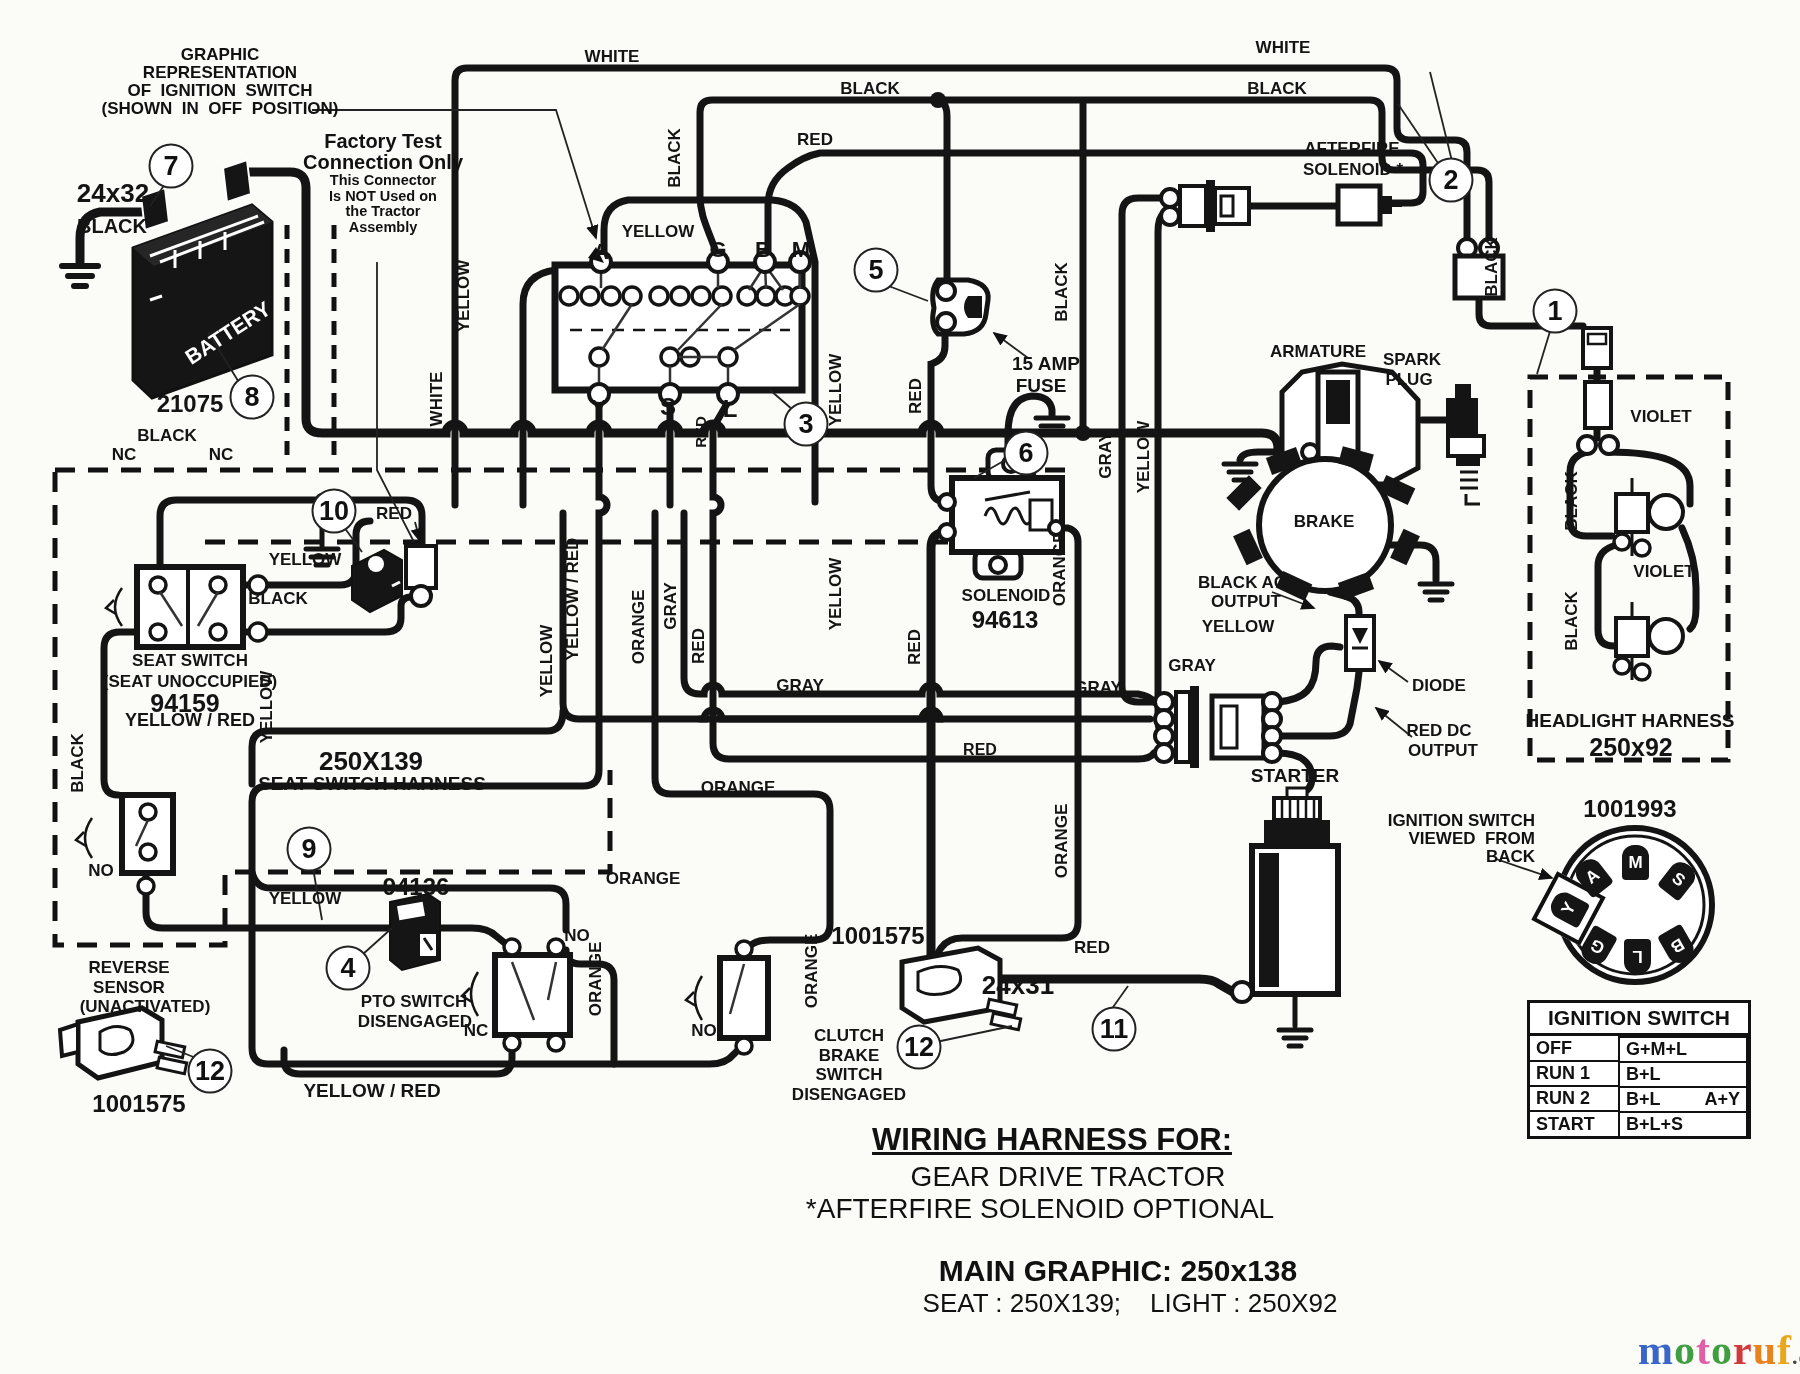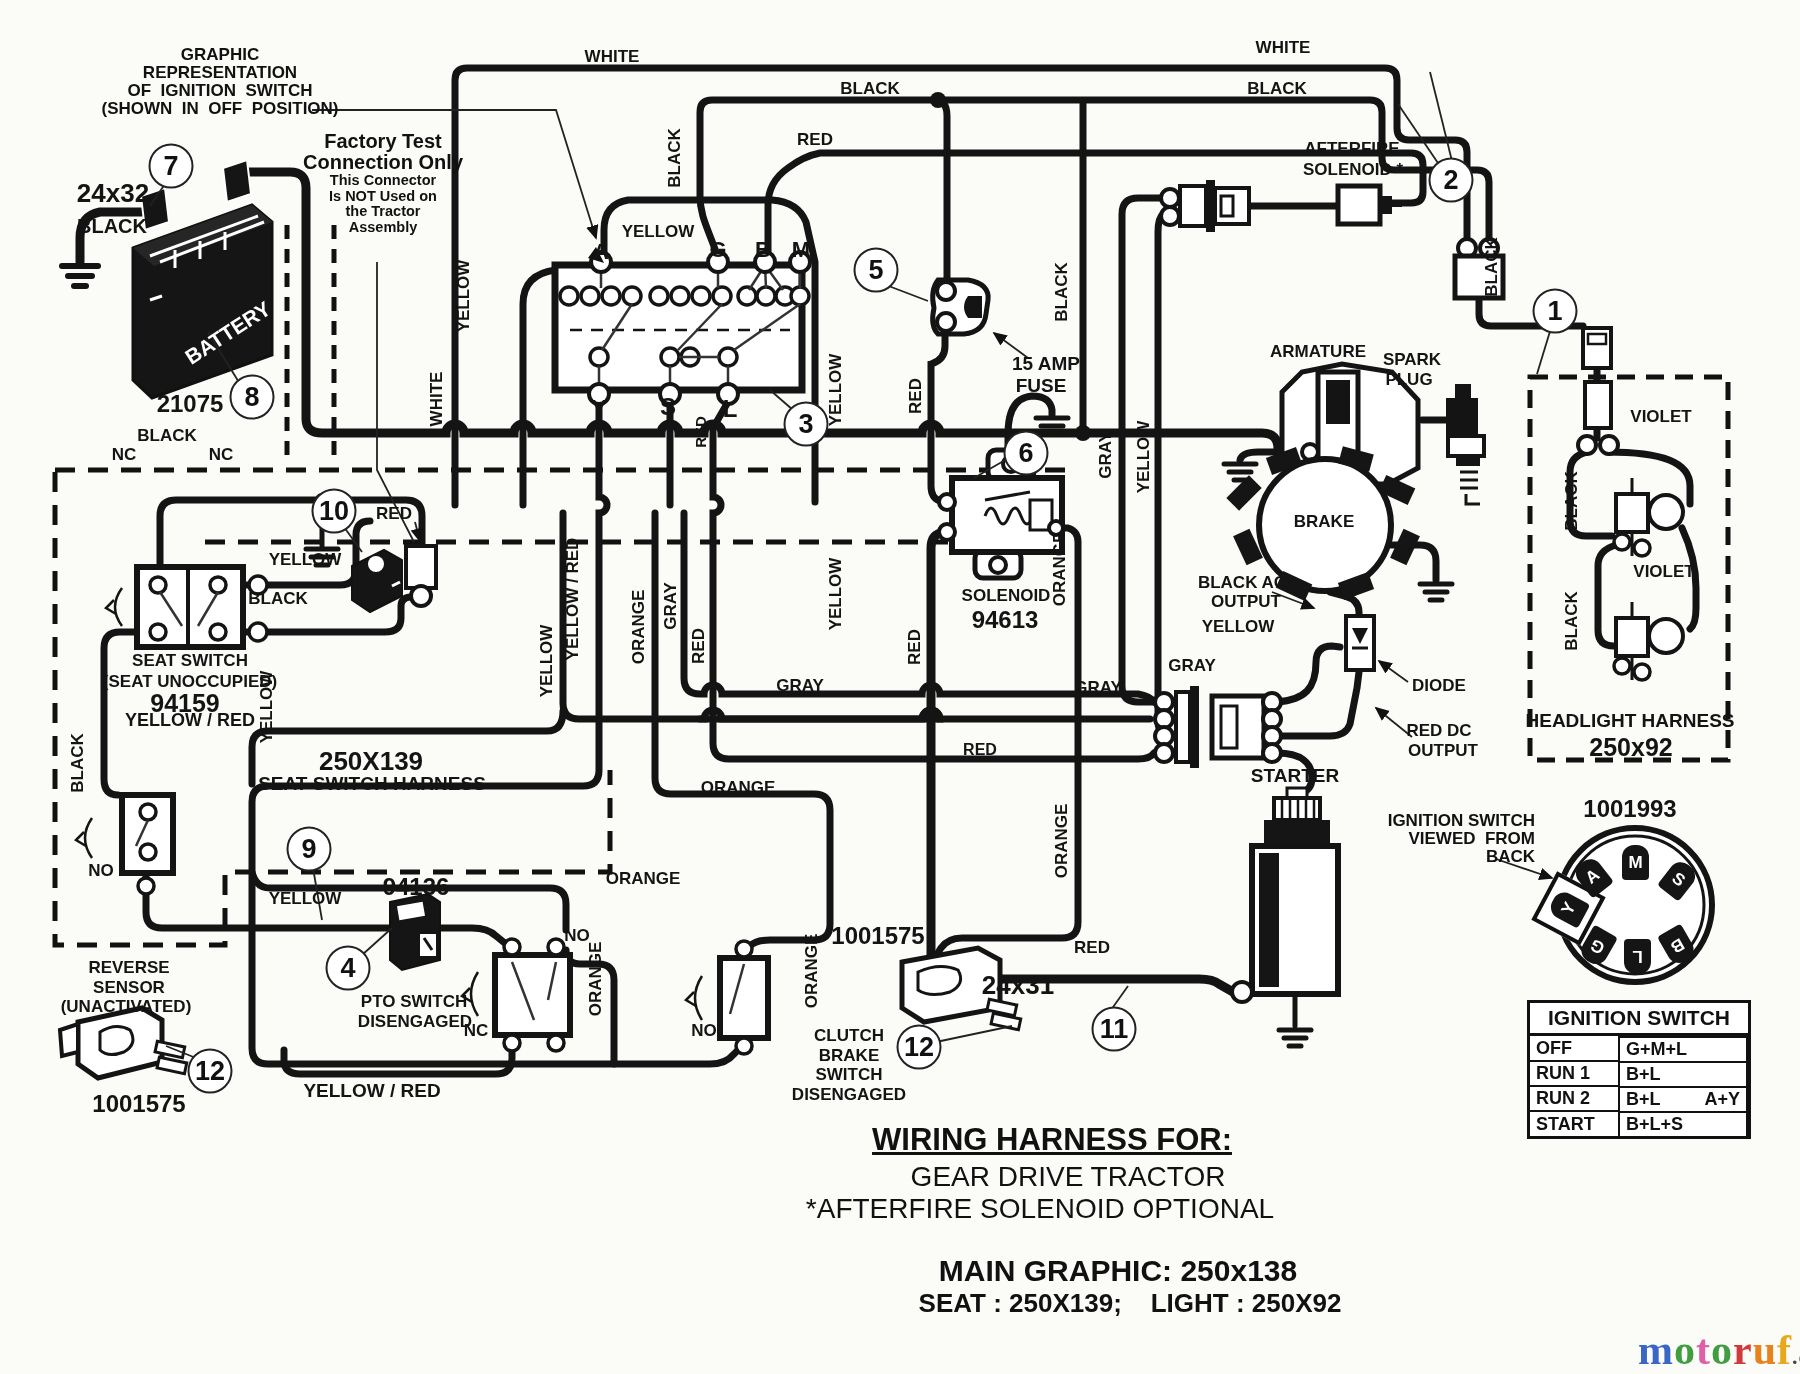--- a/index.html
+++ b/index.html
@@ -508,21 +508,21 @@
       <div class="lbl" style="left: 190px; top: 661px;">SEAT SWITCH</div>
       <div class="lbl" style="left: 190px; top: 682px;">(SEAT UNOCCUPIED)</div>
       <div class="lbl" style="left: 185px; top: 703px; font-size: 25px;">94159</div>
       <div class="lbl" style="left: 190px; top: 720px; font-size: 18px;">YELLOW / RED</div>
       <div class="lbl" style="left: 371px; top: 761px; font-size: 26px; text-align: right;">250X139</div>
       <div class="lbl" style="left: 372px; top: 784px; font-size: 19px;">SEAT SWITCH HARNESS</div>
       <div class="lbl" style="left: 305px; top: 899px;">YELLOW</div>
       <div class="lbl" style="left: 101px; top: 871px;">NO</div>
       <div class="lbl" style="left: 129px; top: 968px;">REVERSE</div>
       <div class="lbl" style="left: 129px; top: 988px;">SENSOR</div>
-      <div class="lbl" style="left: 126px; top: 1007px; text-align: right;">(UNACTIVATED)</div>
+      <div class="lbl" style="left: 145px; top: 1007px; text-align: right;">(UNACTIVATED)</div>
       <div class="lbl" style="left: 139px; top: 1104px; font-size: 24px;">1001575</div>
       <div class="lbl" style="left: 416px; top: 887px; font-size: 24px;">94136</div>
       <div class="lbl" style="left: 414px; top: 1002px;">PTO SWITCH</div>
       <div class="lbl" style="left: 415px; top: 1022px;">DISENGAGED</div>
       <div class="lbl" style="left: 577px; top: 936px;">NO</div>
       <div class="lbl" style="left: 476px; top: 1031px;">NC</div>
       <div class="lbl" style="left: 704px; top: 1031px;">NO</div>
       <div class="lbl" style="left: 372px; top: 1091px; font-size: 19px;">YELLOW / RED</div>
       <div class="lbl" style="left: 878px; top: 936px; font-size: 24px;">1001575</div>
       <div class="lbl" style="left: 849px; top: 1036px;">CLUTCH</div>
@@ -637,16 +637,16 @@
             <span></span>
           </td>
         </tr>
       </tbody>
   </table>
 
   <div class="titleblock" style="left:1068px;top:1161px;font-size:28px;font-weight:400;">GEAR DRIVE TRACTOR</div>
   <div class="titleblock" style="left:1052px;top:1122px;font-size:31px;text-decoration:underline;text-decoration-thickness:3px;">WIRING HARNESS FOR:</div>
   <div class="titleblock" style="left:1040px;top:1193px;font-size:28px;font-weight:400;">*AFTERFIRE SOLENOID OPTIONAL</div>
   <div class="titleblock" style="left:1118px;top:1254px;font-size:30px;">MAIN GRAPHIC: 250x138</div>
-  <div class="titleblock" style="left:1130px;top:1288px;font-size:26px;font-weight:700;">SEAT : 250X139;    LIGHT : 250X92</div>
+  <div class="titleblock" style="left:1130px;top:1288px;font-size:26px;font-weight:400;">SEAT : 250X139;    LIGHT : 250X92</div>
 
   <div id="watermark"><span style="color: rgb(58, 102, 200);">m</span><span style="color: rgb(63, 158, 63);">o</span><span style="color: rgb(224, 96, 168);">t</span><span style="color: rgb(63, 158, 63);">o</span><span style="color: rgb(208, 58, 58);">r</span><span style="color: rgb(232, 130, 30);">u</span><span style="color: rgb(232, 168, 30);">f</span><span class="de">.de</span></div>
 </div>
 
 </body></html>

